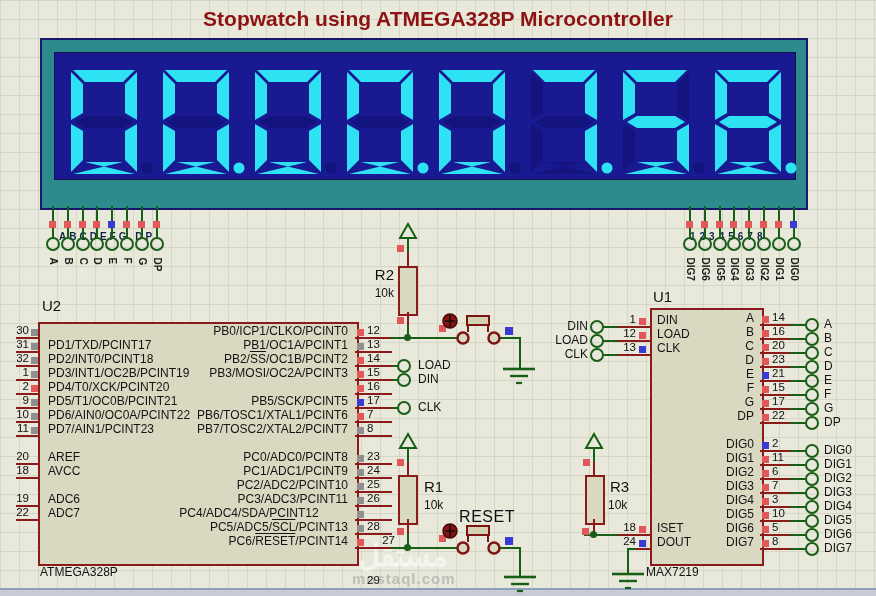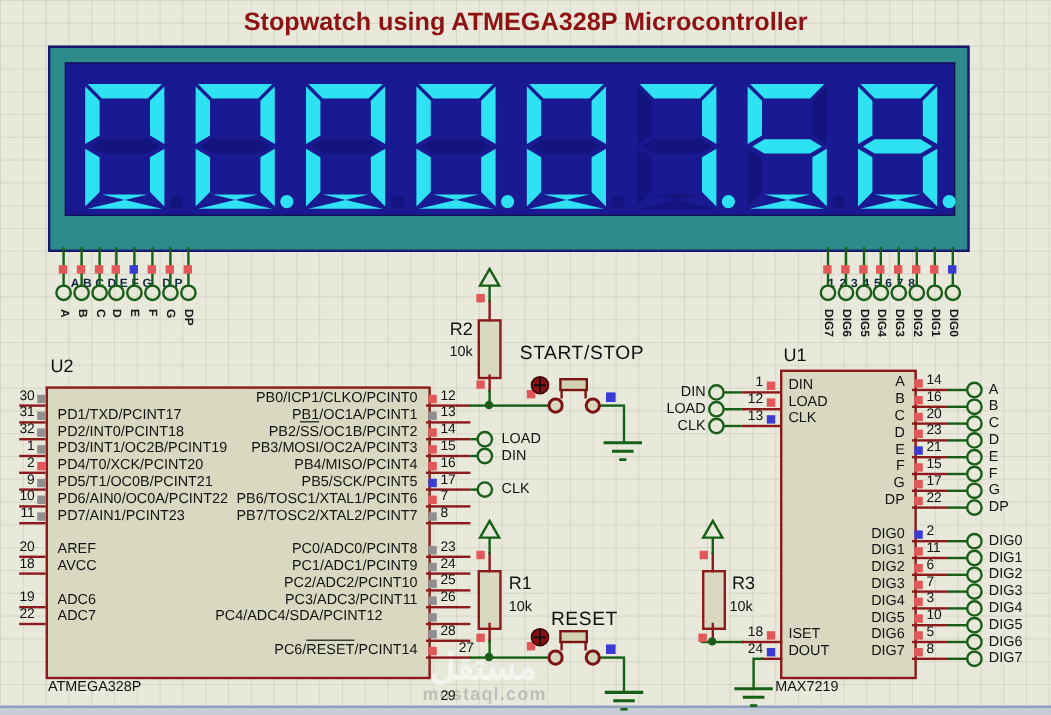--- a/index.html
+++ b/index.html
@@ -144,21 +144,20 @@
   <div class="abs part" style="left:336px;top:286px;width:58px;text-align:right;">10k</div>
 
   <div class="abs rbox" style="left:398px;top:475px;width:16px;height:46px;"></div>
   <div class="abs ref" style="left:424px;top:478px;">R1</div>
   <div class="abs part" style="left:424px;top:498px;">10k</div>
 
   <div class="abs rbox" style="left:585px;top:475px;width:16px;height:46px;"></div>
   <div class="abs ref" style="left:610px;top:478px;">R3</div>
   <div class="abs part" style="left:608px;top:498px;">10k</div>
 
-  <div class="abs btn-label" style="left:420px;top:286px;width:130px;">START/STOP</div>
   <div class="abs btn-label" style="left:432px;top:508px;width:110px;">RESET</div>
 
   <div class="abs wm1" style="left:358px;top:538px;">مستقل</div>
   <div class="abs wm2" style="left:352px;top:570px;">mostaql.com</div>
 
   <div class="abs bottom-strip"></div>
 
 <div class="abs wire-g" style="left: 52px; top: 206px; width: 2px; height: 33px;"></div>
     <div class="abs sq red" style="left: 49px; top: 221px;"></div>
     <div class="abs term" style="left: 46px; top: 237px;"></div>
@@ -278,21 +277,20 @@
     <div class="abs sq red" style="left: 357px; top: 357px;"></div>
     <div class="abs pnum" style="left: 367px; top: 352px; width: 28px; height: 12px;">14</div>
     <div class="abs plabel r" style="left: 150px; top: 353px; width: 198px; height: 13px;">PB2/<span class="ov">SS</span>/OC1B/PCINT2</div>
     <div class="abs wire-r" style="left: 355px; top: 379px; width: 37px; height: 2px;"></div>
     <div class="abs sq red" style="left: 357px; top: 371px;"></div>
     <div class="abs pnum" style="left: 367px; top: 366px; width: 28px; height: 12px;">15</div>
     <div class="abs plabel r" style="left: 150px; top: 367px; width: 198px; height: 13px;">PB3/MOSI/OC2A/PCINT3</div>
     <div class="abs wire-r" style="left: 355px; top: 393px; width: 37px; height: 2px;"></div>
     <div class="abs sq red" style="left: 357px; top: 385px;"></div>
     <div class="abs pnum" style="left: 367px; top: 380px; width: 28px; height: 12px;">16</div>
-    <div class="abs plabel r" style="left: 150px; top: 381px; width: 198px; height: 13px;">PB4/MISO/PCINT4</div>
     <div class="abs wire-r" style="left: 355px; top: 407px; width: 37px; height: 2px;"></div>
     <div class="abs sq blue" style="left: 357px; top: 399px;"></div>
     <div class="abs pnum" style="left: 367px; top: 394px; width: 28px; height: 12px;">17</div>
     <div class="abs plabel r" style="left: 150px; top: 395px; width: 198px; height: 13px;">PB5/SCK/PCINT5</div>
     <div class="abs wire-r" style="left: 355px; top: 421px; width: 37px; height: 2px;"></div>
     <div class="abs sq red" style="left: 357px; top: 413px;"></div>
     <div class="abs pnum" style="left: 367px; top: 408px; width: 28px; height: 12px;">7</div>
     <div class="abs plabel r" style="left: 150px; top: 409px; width: 198px; height: 13px;">PB6/TOSC1/XTAL1/PCINT6</div>
     <div class="abs wire-r" style="left: 355px; top: 435px; width: 37px; height: 2px;"></div>
     <div class="abs sq gray" style="left: 357px; top: 427px;"></div>
@@ -314,20 +312,21 @@
     <div class="abs sq gray" style="left: 357px; top: 497px;"></div>
     <div class="abs pnum" style="left: 367px; top: 492px; width: 28px; height: 12px;">26</div>
     <div class="abs plabel r" style="left: 150px; top: 493px; width: 198px; height: 13px;">PC3/ADC3/PCINT11</div>
     <div class="abs wire-r" style="left: 355px; top: 519px; width: 37px; height: 2px;"></div>
     <div class="abs sq gray" style="left: 357px; top: 511px;"></div>
     <div class="abs pnum" style="left: 367px; top: 534px; width: 28px; height: 12px; text-align: right;">27</div>
     <div class="abs plabel r" style="left: 150px; top: 507px; width: 198px; height: 13px; text-align: center;">PC4/ADC4/SDA/PCINT12</div>
     <div class="abs wire-r" style="left: 355px; top: 533px; width: 37px; height: 2px;"></div>
     <div class="abs sq gray" style="left: 357px; top: 525px;"></div>
     <div class="abs pnum" style="left: 367px; top: 520px; width: 28px; height: 12px;">28</div>
+    <div class="abs plabel r" style="left: 150px; top: 521px; width: 198px; height: 13px;">PC5/ADC5/<span class="ov">SCL</span>/PCINT13</div>
     <div class="abs wire-r" style="left: 355px; top: 547px; width: 37px; height: 2px;"></div>
     <div class="abs sq red" style="left: 357px; top: 539px;"></div>
     <div class="abs pnum" style="left: 367px; top: 534px; width: 28px; height: 12px; margin-top: 40px;">29</div>
     <div class="abs plabel r" style="left: 150px; top: 535px; width: 198px; height: 13px;">PC6/<span class="ov">RESET</span>/PCINT14</div>
     <div class="abs wire-g" style="left: 392px; top: 365px; width: 6px; height: 2px;"></div>
     <div class="abs term" style="left: 397px; top: 359px;"></div>
     <div class="abs plabel" style="left: 418px; top: 359px; width: 60px; height: 14px;">LOAD</div>
     <div class="abs wire-g" style="left: 392px; top: 379px; width: 6px; height: 2px;"></div>
     <div class="abs term" style="left: 397px; top: 373px;"></div>
     <div class="abs plabel" style="left: 418px; top: 373px; width: 60px; height: 14px;">DIN</div>

